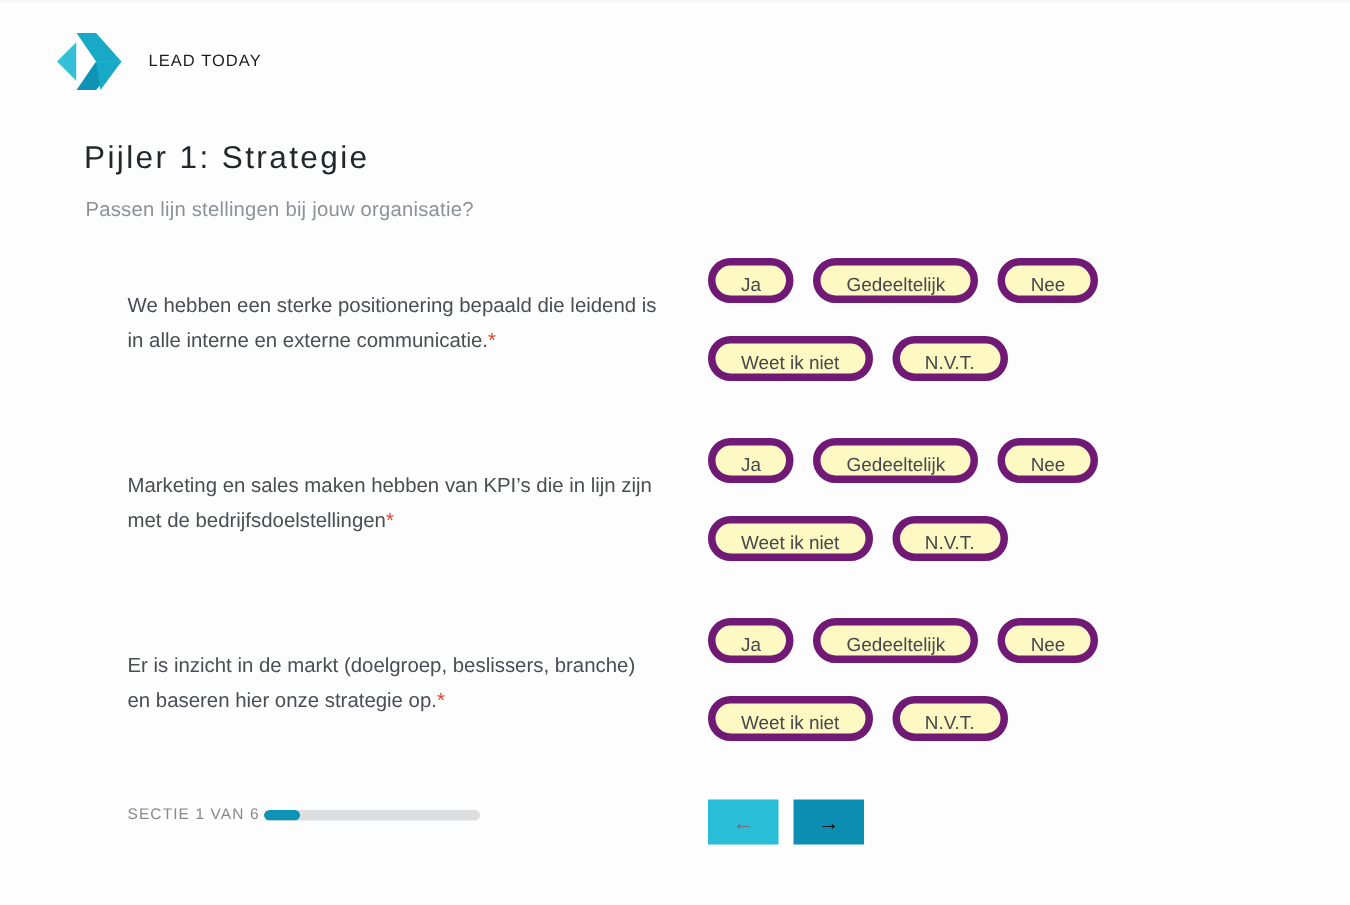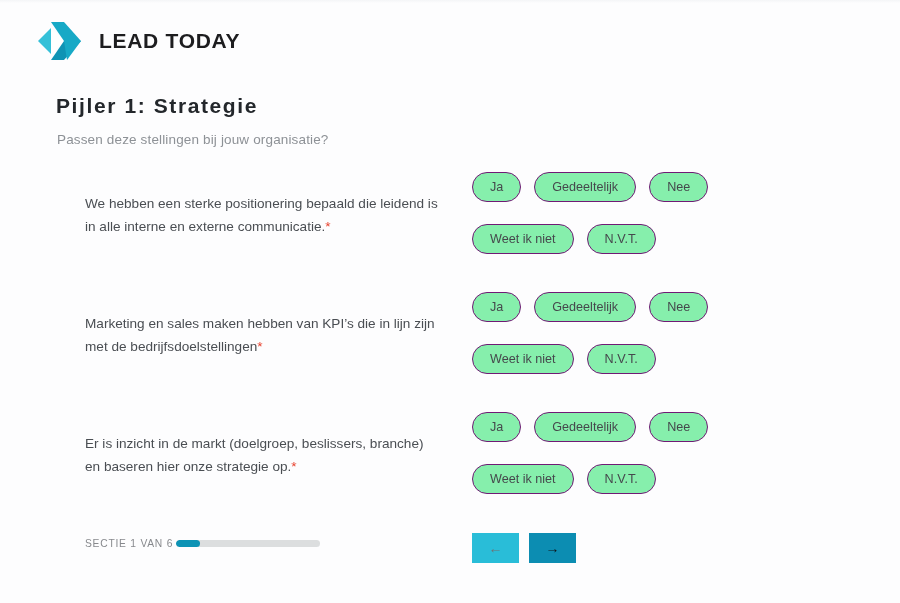--- a/index.html
+++ b/index.html
@@ -38,34 +38,34 @@
     display: flex;
     align-items: center;
     gap: 13px;
   }
   .brand-mark {
     width: 52px;
     height: 42px;
     display: block;
   }
   .brand-text {
-    font-size: 21px;
-    font-weight: bold;
+    font-size: 11px;
+    font-weight: normal;
     letter-spacing: 0.7px;
     color: #1d1d1f;
     white-space: nowrap;
   }
 
   
   .page-title {
     position: absolute;
     left: 56px;
     top: 94px;
     font-size: 21px;
-    font-weight: bold;
+    font-weight: normal;
     letter-spacing: 1.6px;
     color: #23272b;
     white-space: nowrap;
   }
   .page-subtitle {
     position: absolute;
     left: 57px;
     top: 132px;
     font-size: 13.5px;
     color: #8d9196;
@@ -101,23 +101,23 @@
   .options {
     position: absolute;
     left: 472px;
     top: 0;
     width: 300px;
     display: flex;
     flex-wrap: wrap;
     gap: 11px 13px;
   }
   .option-pill {
-    border: 1px solid #701a75;
+    border: 5px solid #701a75;
     border-radius: 999px;
-    background: #86efac;
+    background: #fef9c3;
     color: #45484c;
     font-size: 12.6px;
     font-family: "Liberation Sans", sans-serif;
     height: 30px;
     line-height: 26px;
     padding: 0 17px;
     box-sizing: border-box;
     white-space: nowrap;
     cursor: pointer;
     text-align: center;
@@ -206,21 +206,21 @@
       <polygon points="4,21 17,8 17,34" fill="#35c0d8"></polygon>
       <polygon points="17,8 17,34 30,21" fill="#ffffff"></polygon>
       <polygon points="17,2 30,2 47,21 30,21" fill="#17a9c6"></polygon>
       <polygon points="30,21 47,21 30,40 17,40" fill="#0f93b4"></polygon>
       <polygon points="30,21 47,21 33,40" fill="#17a9c6"></polygon>
     </svg>
     <span class="brand-text">LEAD TODAY</span>
   </div>
 
   <div class="page-title">Pijler 1: Strategie</div>
-  <div class="page-subtitle">Passen deze stellingen bij jouw organisatie?</div>
+  <div class="page-subtitle">Passen lijn stellingen bij jouw organisatie?</div>
 
   <div class="question-block q1">
     <div class="question-text">
       <span>We hebben een sterke positionering bepaald die leidend is in alle interne en externe communicatie.</span><span class="req-star">*</span>
     </div>
     <div class="options">
       <button class="option-pill">Ja</button>
       <button class="option-pill">Gedeeltelijk</button>
       <button class="option-pill">Nee</button>
       <span class="row-break"></span>

